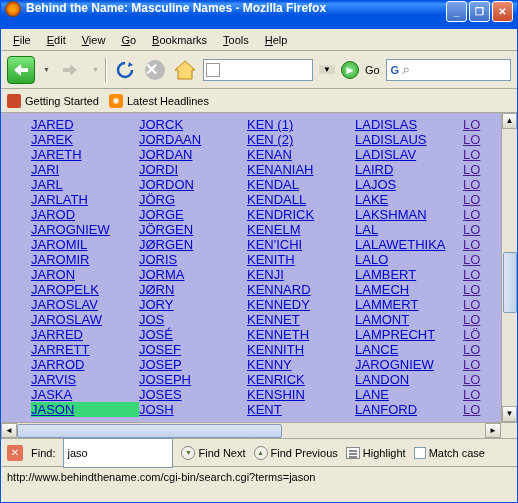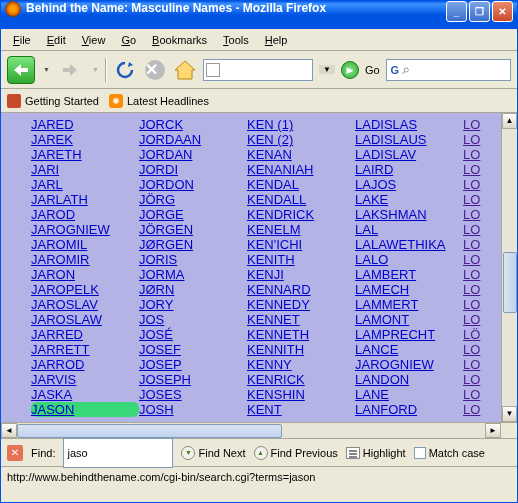--- a/index.html
+++ b/index.html
@@ -31,21 +31,21 @@
 .g-icon { font-weight: bold; color: #2a5db0; }
 .bookmark-bar { background: #ece9d8; height: 24px; display: flex; align-items: center; padding: 0 6px; gap: 10px; border-bottom: 1px solid #aca899; }
 .bm-item { display: flex; align-items: center; gap: 4px; cursor: pointer; }
 .bm-icon1 { width: 14px; height: 14px; background: #c94a2a; border-radius: 2px; }
 .bm-icon2 { width: 14px; height: 14px; background: #ff8c00; border-radius: 3px; display: flex; align-items: center; justify-content: center; color: white; font-size: 8px; }
 .content-wrap { position: relative; height: 325px; }
 .content { background: #b3b3e6; height: 309px; overflow: hidden; padding: 4px 0 0 30px; position: relative; }
 .name-cols { display: flex; gap: 0; }
 .col { width: 108px; }
 .name-link { display: block; color: #0000cd; text-decoration: underline; font-family: Arial, sans-serif; font-size: 13px; line-height: 15px; cursor: pointer; white-space: nowrap; }
-.name-link.hl { background: #38d878; color: #0000cd; border-radius: 6px; }
+.name-link.hl { background: #38d878; color: #0000cd; }
 .col5 .name-link { color: #4c1d95; }
 .col5 { width: 30px; }
 .vscroll { position: absolute; right: 0; top: 0; width: 16px; height: 309px; background: #e8e5d8; border-left: 1px solid #aca899; }
 .vscroll .arrow { height: 16px; background: linear-gradient(#fefefe, #dcd8c8); border: 1px solid #aca899; text-align: center; font-size: 8px; line-height: 14px; cursor: pointer; }
 .vscroll .thumb { position: absolute; top: 139px; left: 1px; width: 14px; height: 61px; background: linear-gradient(to right, #dce4f2, #c1d2ee); border: 1px solid #7f9db9; border-radius: 2px; cursor: pointer; }
 .hscroll { height: 16px; background: #e8e5d8; display: flex; border-top: 1px solid #aca899; }
 .hscroll .arrow { width: 16px; background: linear-gradient(#fefefe, #dcd8c8); border: 1px solid #aca899; text-align: center; font-size: 8px; line-height: 14px; cursor: pointer; }
 .hscroll .track { flex: 1; position: relative; }
 .hscroll .thumb { position: absolute; left: 0; top: 1px; width: 265px; height: 14px; background: linear-gradient(#dce4f2, #c1d2ee); border: 1px solid #7f9db9; border-radius: 2px; cursor: pointer; }
 .hscroll .corner { width: 16px; background: #ece9d8; }

